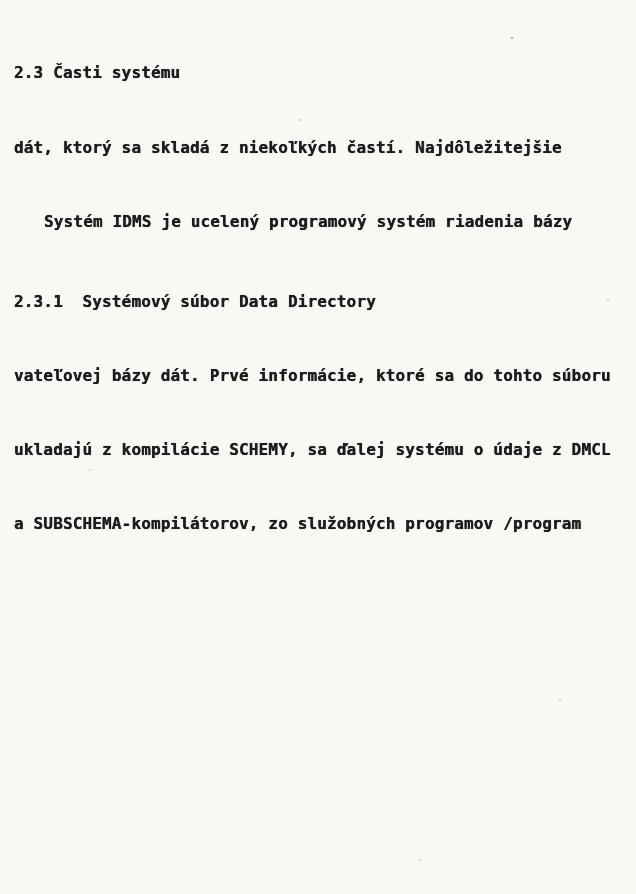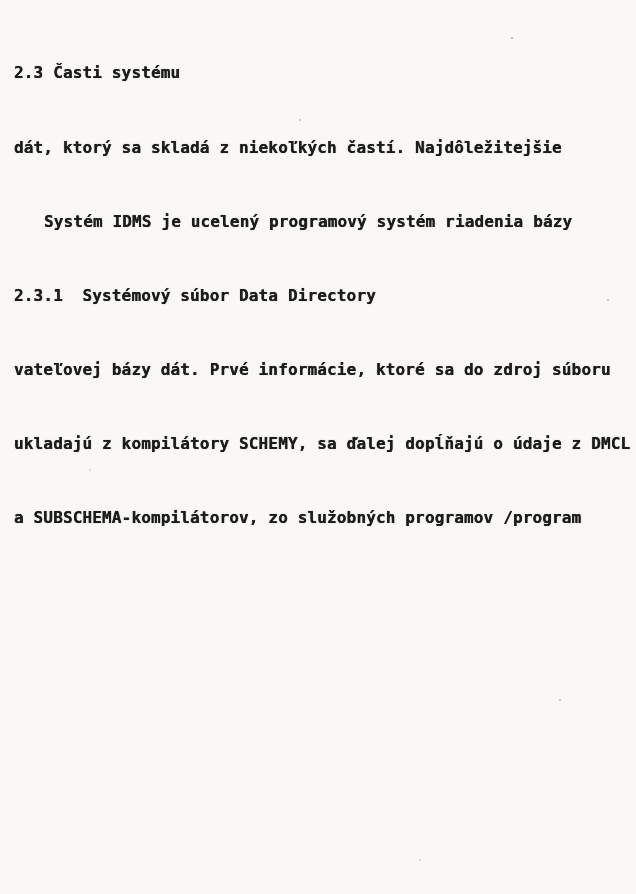--- a/index.html
+++ b/index.html
@@ -23,32 +23,32 @@
     font-weight: bold;
     font-size: 16px;
     line-height: 24.7px;
     letter-spacing: 0.15px;
     color: #1c1c1c;
     white-space: pre;
     text-shadow: 0 0 0.7px rgba(25,25,25,0.85), 0.3px 0.3px 0 rgba(25,25,25,0.35);
   }
   .ln  { min-height: 24.7px; }
   .pf  { padding-left: 30px; }   
-  .gap { margin-top: 0; }   
+  .gap { margin-top: 6px; }   
 </style>
 </head>
 <body>
 
 <div class="page">
   <div class="ln">2.3 Časti systému</div>
   <div class="ln">dát, ktorý sa skladá z niekoľkých častí. Najdôležitejšie</div>
   <div class="ln pf">Systém IDMS je ucelený programový systém riadenia bázy</div>
   <div class="ln gap">2.3.1  Systémový súbor Data Directory</div>
-  <div class="ln">vateľovej bázy dát. Prvé informácie, ktoré sa do zdroj súboru</div>
-  <div class="ln">ukladajú z kompilátory SCHEMY, sa ďalej dopĺňajú o údaje z DMCL</div>
+  <div class="ln">vateľovej bázy dát. Prvé informácie, ktoré sa do tohto súboru</div>
+  <div class="ln">ukladajú z kompilácie SCHEMY, sa ďalej systému o údaje z DMCL</div>
   <div class="ln">a SUBSCHEMA-kompilátorov, zo služobných programov /program</div>
   
   
   
   
   
   
   
   
   

